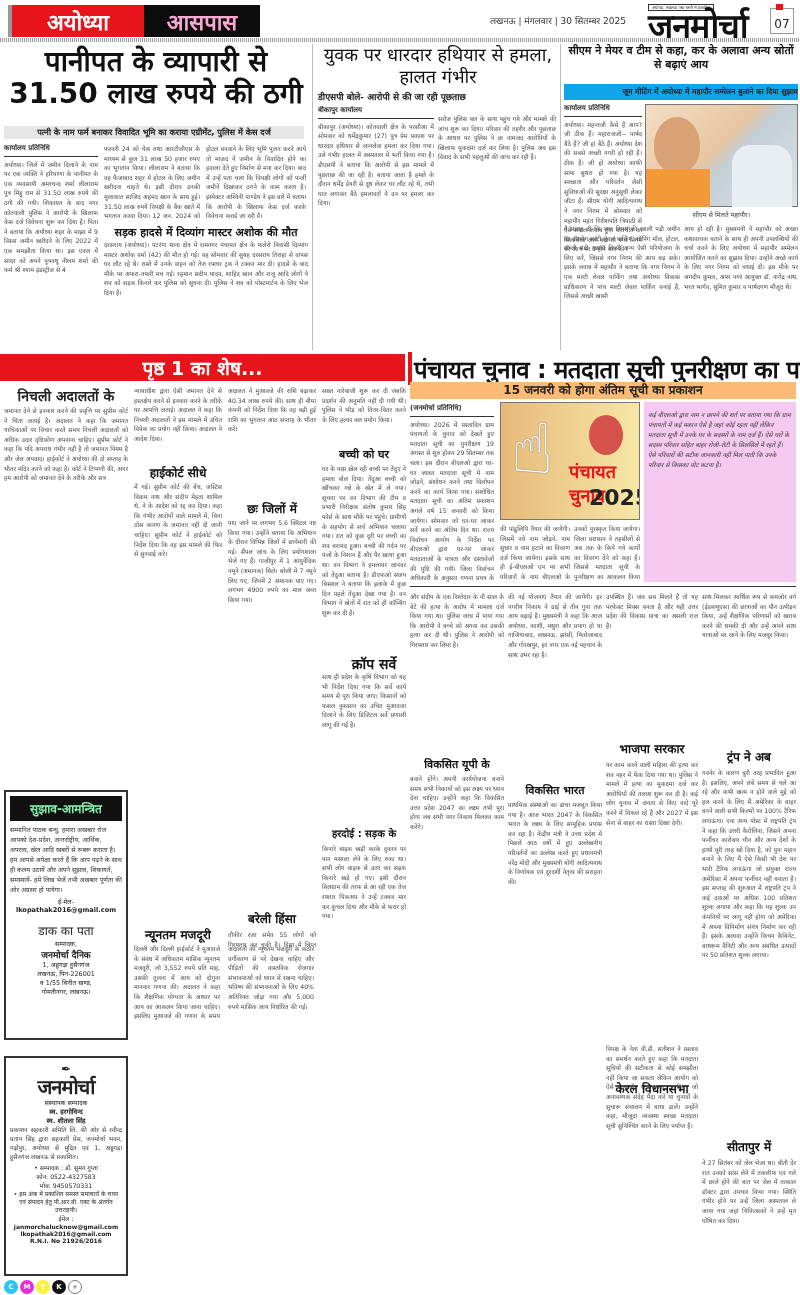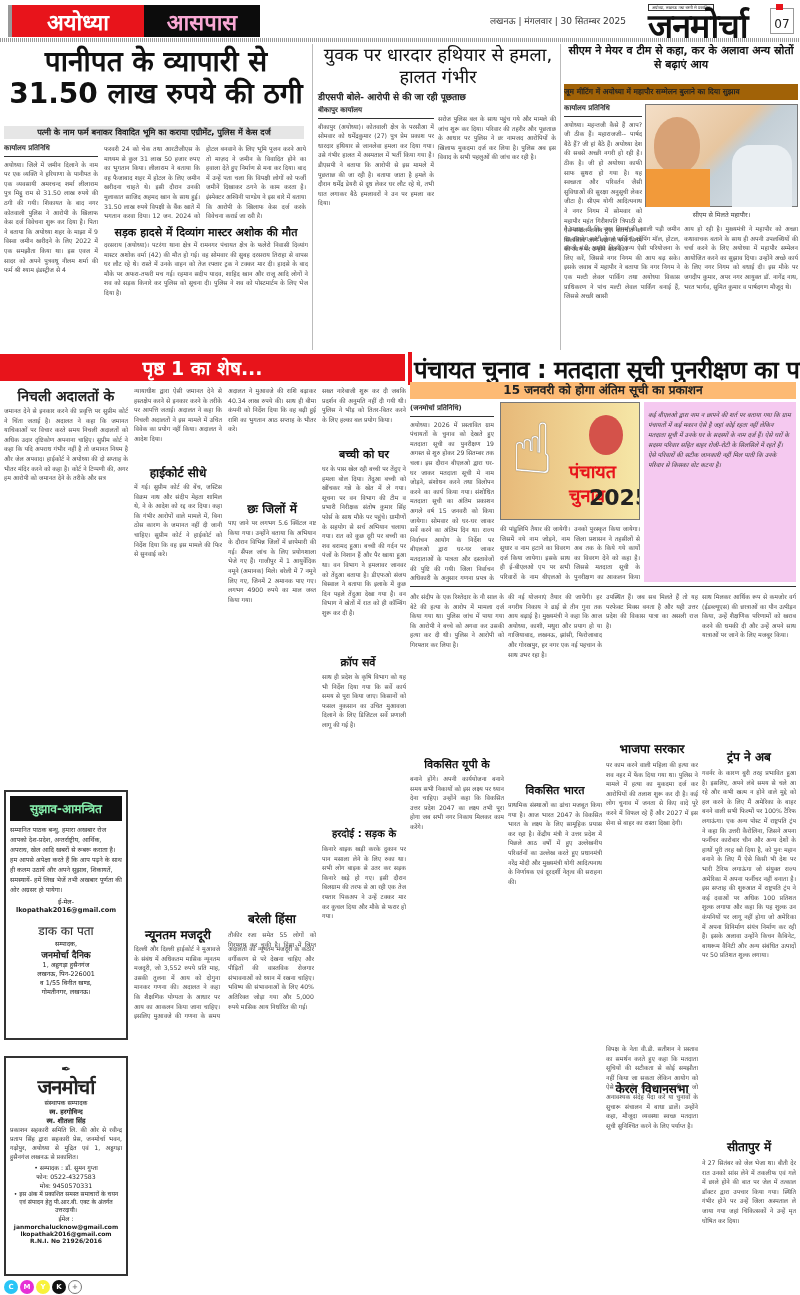--- a/index.html
+++ b/index.html
@@ -68,21 +68,21 @@
   <div class="byline">बीकापुर कार्यालय</div>
   <p>बीकापुर (अयोध्या)। कोतवाली क्षेत्र के परसौआ में सोमवार को धर्मेंद्रकुमार (27) पुत्र प्रेम प्रकाश पर धारदार हथियार से जानलेवा हमला कर दिया गया। उसे गंभीर हालत में अस्पताल में भर्ती किया गया है। डीएसपी ने बताया कि आरोपी से इस मामले में पूछताछ की जा रही है। बताया जाता है हमले के दौरान धर्मेंद्र डेयरी से दूध लेकर घर लौट रहे थे, तभी घात लगाकर बैठे हमलावरों ने उन पर हमला कर दिया।</p>
 </div>
 <div class="abs col-text" style="left:438px;top:114px;width:118px;height:236px">
     <p>सरोज पुलिस बल के साथ पहुंच गये और मामले की जांच शुरू कर दिया। परिवार की तहरीर और पूछताछ के आधार पर पुलिस ने छः नामजद आरोपियों के खिलाफ मुकदमा दर्ज कर लिया है। पुलिस अब इस विवाद के सभी पहलुओं की जांच कर रही है।</p>
   </div>
 
 <div class="abs vrule" style="left:560px;top:44px;height:306px"></div>
 
 <div class="abs h-main" style="left:564px;top:44px;width:234px;font-size:11px;line-height:14px;text-align:center">सीएम ने मेयर व टीम से कहा, कर के अलावा अन्य स्रोतों से बढ़ाएं आय</div>
-<div class="abs" style="left:564px;top:84px;width:234px;height:16px;background:#a16207;font-size:7.5px;font-weight:bold;text-align:left;line-height:16px;white-space:nowrap;overflow:hidden">जूम मीटिंग में अयोध्या में महापौर सम्मेलन बुलाने का दिया सुझाव</div>
+<div class="abs" style="left:564px;top:84px;width:234px;height:16px;background:#0ea5e9;font-size:7.5px;font-weight:bold;text-align:right;line-height:16px;white-space:nowrap;overflow:hidden">जूम मीटिंग में अयोध्या में महापौर सम्मेलन बुलाने का दिया सुझाव</div>
 <div class="abs col-text" style="left:564px;top:104px;width:78px;height:192px">
   <div class="byline">कार्यालय प्रतिनिधि</div>
   <p>अयोध्या। महन्तजी कैसे हैं आप? जी ठीक हैं। महाराजजी-- पार्षद बैठे हैं? जी हां बैठे हैं। अयोध्या देश की सबसे अच्छी नगरी हो रही है। ठीक है। जी हो अयोध्या काफी साफ सुथरा हो गया है। यह स्वच्छता और परिवर्तन जैसी सुविधाओं की सुरक्षा अनुसूची लेकर जीटा है। सीएम योगी आदित्यनाथ ने नगर निगम में सोमवार को महापौर महंत गिरीशपति त्रिपाठी से ऐसे सवाल-जवाब हुए। बातचीत का सिलसिला आगे बढ़ा तो नगर निगम की आय पर उन्होंने बात की।</p>
 </div>
 <div class="abs photo" style="left:645px;top:104px;width:153px;height:103px;border:1px solid #777">
   <div style="position:absolute;left:8px;top:12px;width:46px;height:56px;border-radius:50% 50% 45% 45%;background:#d8a276"></div>
   <div style="position:absolute;left:0;top:64px;width:64px;height:38px;background:#f29a3a"></div>
   <div style="position:absolute;left:86px;top:40px;width:60px;height:62px;background:#e9eef2;border-radius:30% 30% 0 0"></div>
 </div>
 <div class="abs" style="left:645px;top:210px;width:153px;font-size:6.5px;text-align:center;color:#444">सीएम से मिलते महापौर।</div>
@@ -155,21 +155,21 @@
     <p>तौकीर रजा समेत 55 लोगों को गिरफ्तार कर चुकी है। हिंसा में लिप्त लोगों की पहचान की जा रही है और जल्द ही अन्य आरोपियों पर भी शिकंजा कसा जाएगा। उन्होंने कहा कि कानून व्यवस्था से खिलवाड़ करने वालों को बख्शा नहीं जाएगा।</p>
   </div>
 
 <div class="abs col-text" style="left:322px;top:386px;width:84px;height:56px">
     <p>सख्त नारेबाजी शुरू कर दी जबकि प्रदर्शन की अनुमति नहीं दी गयी थी। पुलिस ने भीड़ को तितर-बितर करने के लिए हल्का बल प्रयोग किया।</p>
   </div>
 <div class="abs subhead" style="left:322px;top:446px;width:84px;font-size:11px">बच्ची को घर</div>
 <div class="abs col-text" style="left:322px;top:464px;width:84px;height:186px">
     <p>घर के पास खेल रही बच्ची पर तेंदुए ने हमला बोल दिया। तेंदुआ बच्ची को खींचकर गन्ने के खेत में ले गया। सूचना पर वन विभाग की टीम व प्रभारी निरीक्षक संतोष कुमार सिंह फोर्स के साथ मौके पर पहुंचे। ग्रामीणों के सहयोग से सर्च अभियान चलाया गया। रात को कुछ दूरी पर बच्ची का शव बरामद हुआ। बच्ची की गर्दन पर पंजों के निशान हैं और पैर खाया हुआ था। वन विभाग ने हमलावर जानवर को तेंदुआ बताया है। डीएफओ संजय बिस्वाल ने बताया कि इलाके में कुछ दिन पहले तेंदुआ देखा गया है। वन विभाग ने खेतों में रात को ही कॉम्बिंग शुरू कर दी है।</p>
   </div>
-<div class="abs subhead" style="left:316px;top:654px;width:84px;font-size:11px">क्रॉप सर्वे</div>
+<div class="abs subhead" style="left:332px;top:654px;width:84px;font-size:14px">क्रॉप सर्वे</div>
 <div class="abs col-text" style="left:322px;top:672px;width:84px;height:150px">
     <p>साथ ही प्रदेश के कृषि विभाग को यह भी निर्देश दिया गया कि सर्वे कार्य समय से पूरा किया जाए। किसानों को फसल नुकसान का उचित मुआवजा दिलाने के लिए डिजिटल सर्वे प्रणाली लागू की गई है।</p>
   </div>
 <div class="abs subhead" style="left:322px;top:826px;width:84px;font-size:10px">हरदोई : सड़क के</div>
 <div class="abs col-text" style="left:322px;top:844px;width:84px;height:440px">
     <p>किनारे बाइक खड़ी करके दुकान पर पान मसाला लेने के लिए रुका था। सभी लोग बाइक से उतर कर सड़क किनारे खड़े हो गए। इसी दौरान बिलग्राम की तरफ से आ रही एक तेज रफ्तार पिकअप ने उन्हें टक्कर मार कर कुचल दिया और मौके से फरार हो गया।</p>
   </div>
 
 <div class="abs panchayat-h">पंचायत चुनाव : मतदाता सूची पुनरीक्षण का पहला चरण समाप्त</div>
 <div class="abs green-sub">15 जनवरी को होगा अंतिम सूची का प्रकाशन</div>

